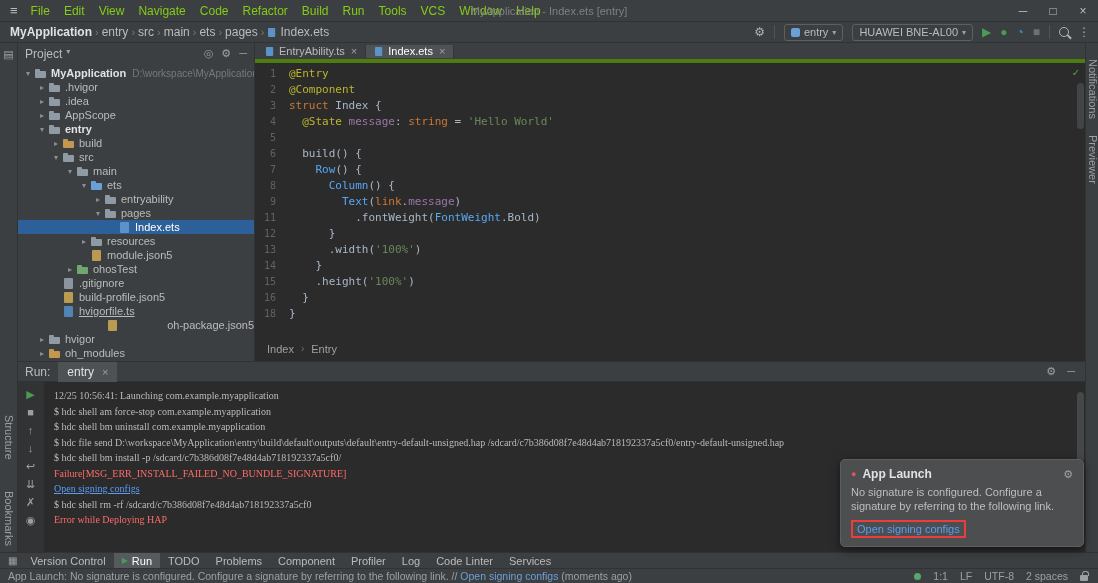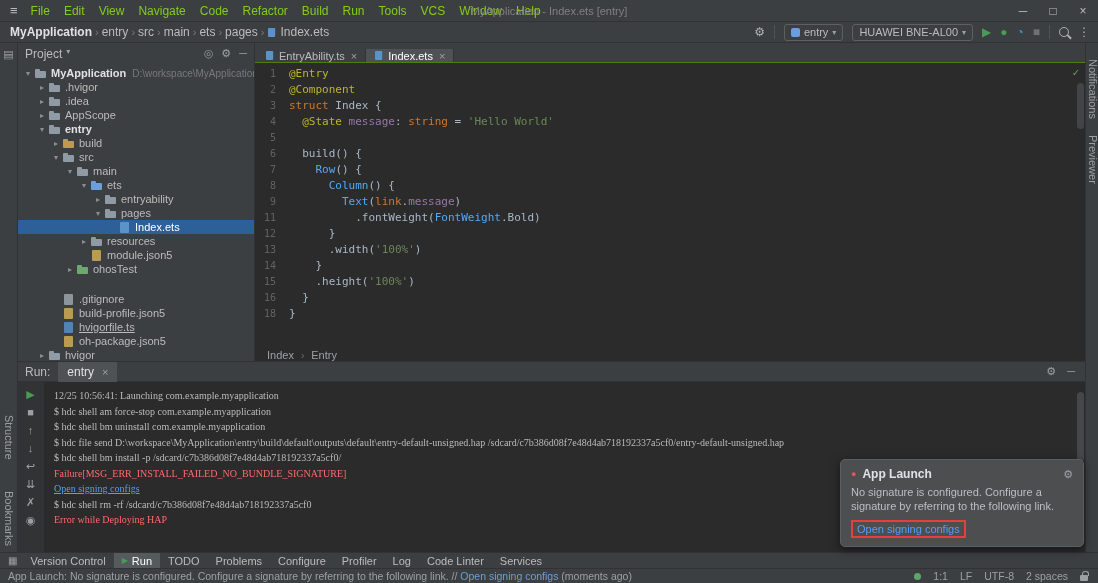--- a/index.html
+++ b/index.html
@@ -68,38 +68,38 @@
   .ic-folder-build{--fc:#c4974e}.ic-folder-src{--fc:#6a9fd8}.ic-folder-test{--fc:#6fa86f}
   .ic-file::before{content:"";position:absolute;left:2px;top:1px;width:9px;height:11px;background:#9aa5ad;border-radius:1px}
   .ic-file-ets::before{background:#5b93c8}
   .ic-file-ts::before{background:#4f84b5}
   .ic-file-json::before{background:#bb9b52}
   .ic-file-txt::before{background:#8c959d}
   .crumb .ic,.tab .ic{transform:scale(.8);margin:0 -2px}
 
   
   .editor-area{flex:1;display:flex;flex-direction:column;background:#2b2b2b;min-width:0;position:relative}
-  .tabs{height:20px;background:#3c3f41;display:flex;align-items:flex-end;border-bottom:1px solid #4d7c0f;padding-left:2px}
+  .tabs{height:20px;background:#3c3f41;display:flex;align-items:center;border-bottom:4px solid #4d7c0f;padding-left:2px}
   .tab{display:flex;align-items:center;gap:4px;padding:0 8px;color:#bbbbbb;font-size:11px;border-right:1px solid #323537;cursor:default}
   .tab.active{background:#4e5254;color:#ffffff}
   .tab-close{color:#9da0a3;font-size:11px;margin-left:2px}
   .code-wrap{flex:1;position:relative;font-family:"DejaVu Sans Mono","Liberation Mono",monospace;font-size:11px;overflow:hidden;padding-top:3px}
   .code-line{display:flex;height:16px;line-height:16px}
   .ln{width:34px;min-width:34px;text-align:right;padding-right:13px;color:#606366;font-size:10px}
   .ctext{white-space:pre}
   .tk-plain{color:#a9b7c6}
   .tk-ann{color:#bbb529}
   .tk-kw{color:#cc7832}
   .tk-str{color:#6a8759}
   .tk-num{color:#6897bb}
   .tk-comp{color:#56a8f5}
   .tk-field{color:#9876aa}
   .insp-check{position:absolute;top:3px;right:6px;color:#62a652;font-size:11px}
   .ed-scroll{position:absolute;right:1px;top:20px;width:7px;height:46px;background:#55595c;border-radius:4px;opacity:.55}
-  .ed-crumb{height:18px;display:flex;align-items:flex-end;gap:7px;padding-left:12px;color:#9da0a3;font-size:11px;background:#2b2b2b}
+  .ed-crumb{height:18px;display:flex;align-items:flex-start;gap:7px;padding-left:12px;color:#9da0a3;font-size:11px;background:#2b2b2b}
   .ed-crumb-sep{color:#6e7073;font-size:10px}
 
   
   .run-panel{height:191px;display:flex;flex-direction:column;border-top:1px solid #303233;background:#2b2b2b}
   .run-header{height:20px;background:#3c3f41;display:flex;align-items:center;padding:0 0 0 7px;gap:8px;border-bottom:1px solid #303233}
   .run-label{color:#bbbbbb}
   .run-tab{display:flex;align-items:center;gap:6px;background:#4e5254;color:#dfe1e5;height:20px;padding:0 9px;cursor:default}
   .rh-icons{margin-left:auto;display:flex;gap:11px;color:#9da0a3;padding-right:10px;font-size:11px}
   .run-body{flex:1;display:flex;min-height:0;position:relative}
   .run-toolbar{width:26px;display:flex;flex-direction:column;align-items:center;padding-top:7px;gap:7px;border-right:1px solid #303233;background:#313335}
@@ -310,36 +310,36 @@
             <div class="tree-row" style="padding-left: 60px;">
               <span class="arrow"></span>
               <span class="ic ic-file ic-file-json"></span>
               <span class="tlabel">module.json5</span>
             </div>
             <div class="tree-row" style="padding-left: 46px;">
               <span class="arrow">▸</span>
               <span class="ic ic-f ic-folder-test"></span>
               <span class="tlabel">ohosTest</span>
             </div>
-            <div class="tree-row" style="padding-left: 32px; margin-top: 16px;">
+            <div class="tree-row" style="padding-left: 32px;">
               <span class="arrow"></span>
               <span class="ic ic-file ic-file-txt"></span>
               <span class="tlabel">.gitignore</span>
             </div>
             <div class="tree-row" style="padding-left: 32px;">
               <span class="arrow"></span>
               <span class="ic ic-file ic-file-json"></span>
               <span class="tlabel">build-profile.json5</span>
             </div>
             <div class="tree-row" style="padding-left: 32px; text-decoration: underline;">
               <span class="arrow"></span>
               <span class="ic ic-file ic-file-ts"></span>
               <span class="tlabel">hvigorfile.ts</span>
             </div>
-            <div class="tree-row" style="padding-left: 32px;">
+            <div class="tree-row" style="padding-left: 32px; justify-content: space-between;">
               <span class="arrow"></span>
               <span class="ic ic-file ic-file-json"></span>
               <span class="tlabel">oh-package.json5</span>
             </div>
             <div class="tree-row" style="padding-left: 18px;">
               <span class="arrow">▸</span>
               <span class="ic ic-f ic-folder"></span>
               <span class="tlabel">hvigor</span>
             </div>
             <div class="tree-row" style="padding-left: 18px;">
@@ -489,21 +489,21 @@
         <span class="bb-play">▶</span>
         <span>Run</span>
       </div>
       <div class="bb-item">
         <span>TODO</span>
       </div>
       <div class="bb-item">
         <span>Problems</span>
       </div>
       <div class="bb-item">
-        <span>Configure</span>
+        <span>Component</span>
       </div>
       <div class="bb-item">
         <span>Profiler</span>
       </div>
       <div class="bb-item">
         <span>Log</span>
       </div>
       <div class="bb-item">
         <span>Code Linter</span>
       </div>

